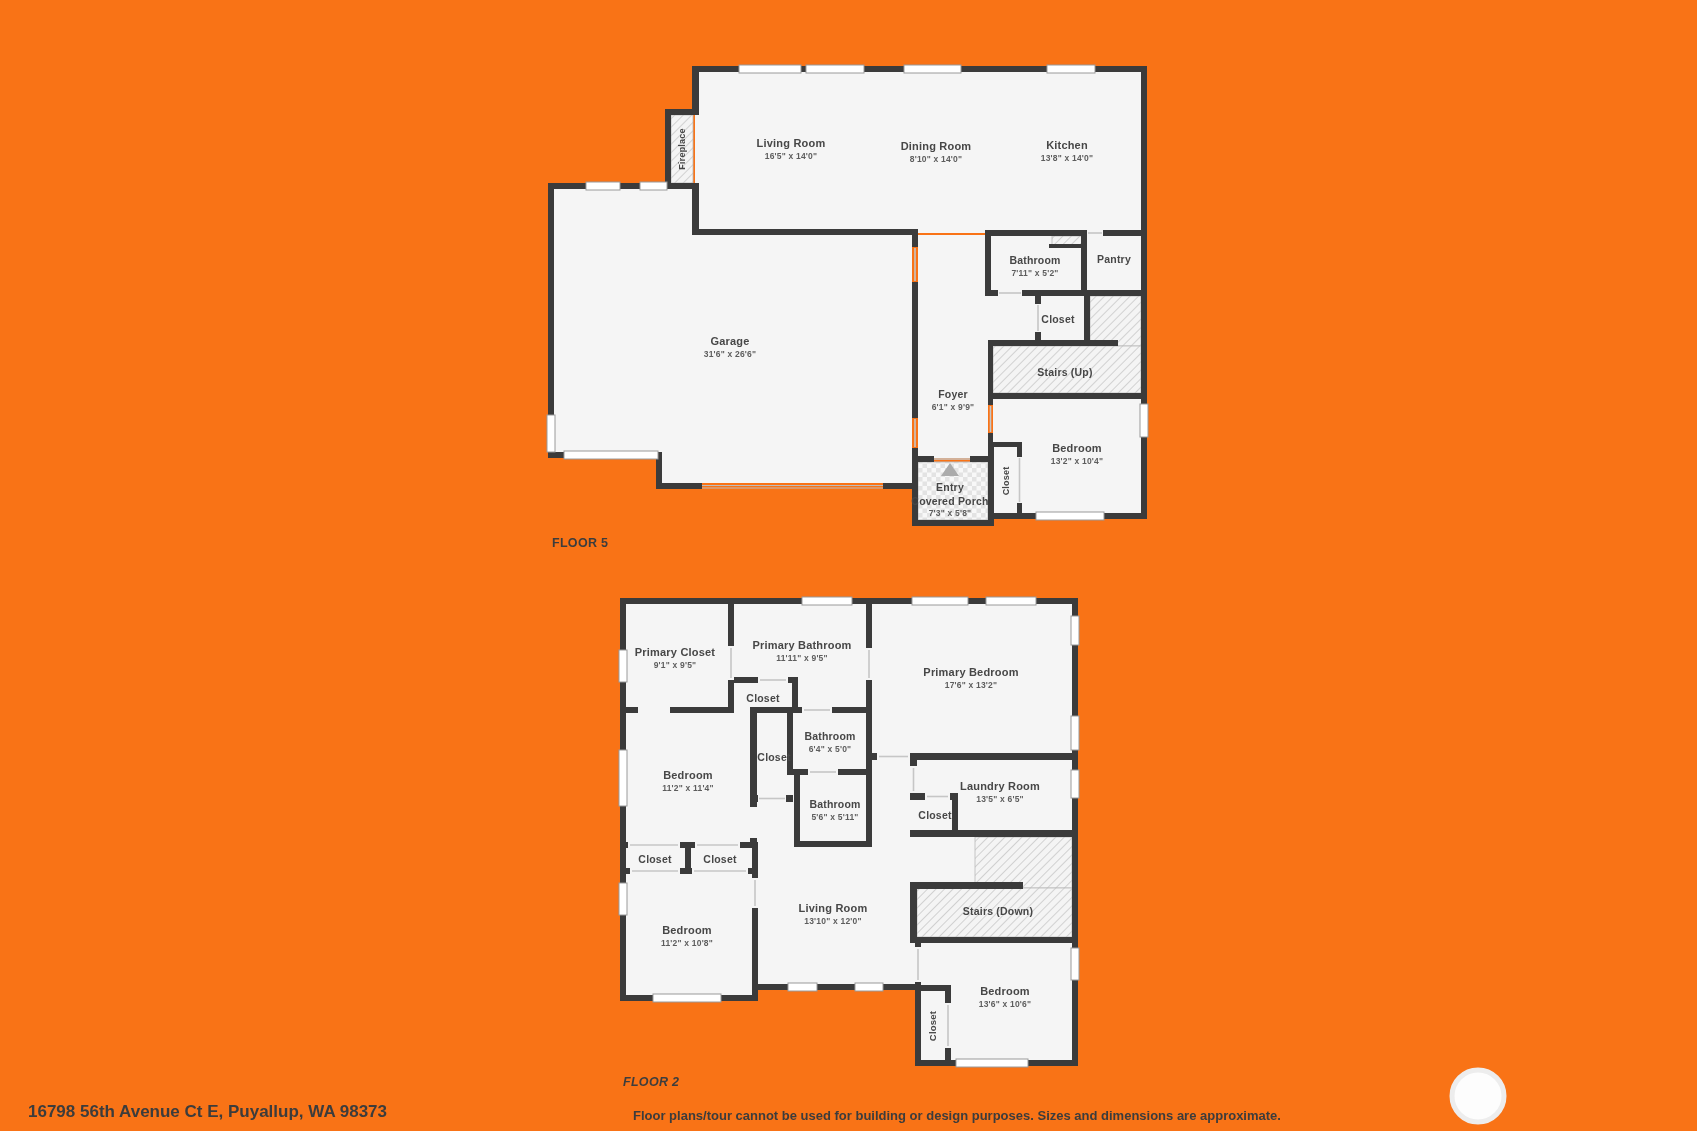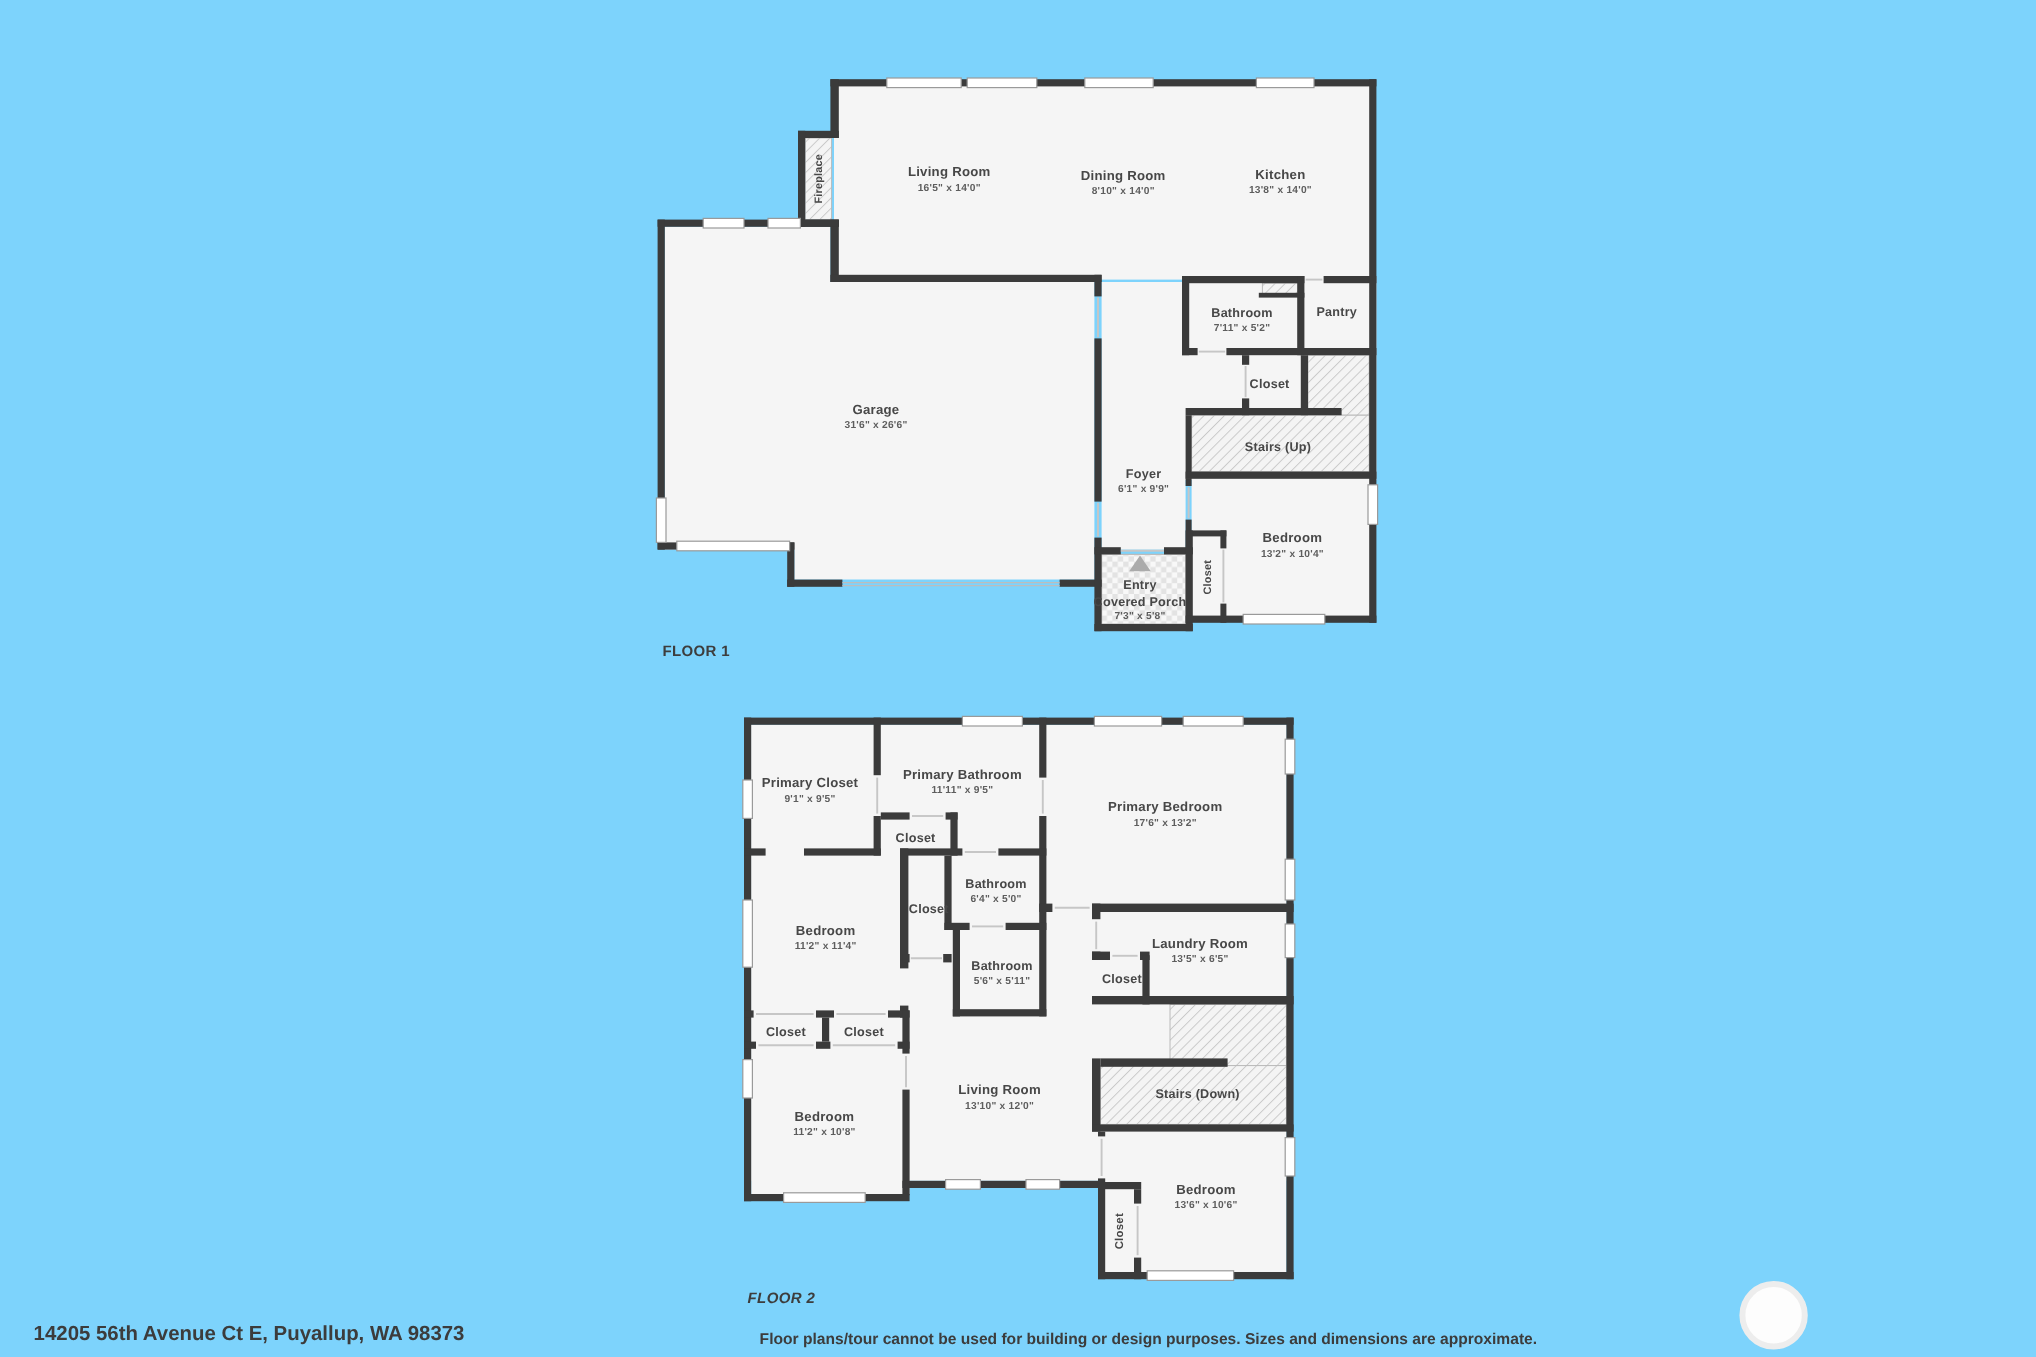--- a/index.html
+++ b/index.html
@@ -1,16 +1,16 @@
 <!DOCTYPE html>
 <html><head>
 <meta charset="utf-8">
 <style>
   html,body{margin:0;padding:0;background:#ffffff;}
-  .stage{position:relative;width:1697px;height:1131px;background:#7dd3fc;overflow:hidden;
+  .stage{position:relative;width:1697px;height:1131px;background:#f97316;overflow:hidden;
          font-family:"Liberation Sans",sans-serif;}
   svg{position:absolute;left:0;top:0;}
   .w{fill:#3b3b3b;}
   .rf{fill:#f5f5f5;}
   .win{fill:#ffffff;stroke:#9a9a9a;stroke-width:1;}
   .dl{stroke:#c6c6c6;stroke-width:1.6;fill:none;}
   .gd{stroke:#bdbdbd;stroke-width:1.2;fill:none;}
   .hatchbox{fill:url(#hat);stroke:#b9b9b9;stroke-width:.8;}
   .chkbox{fill:url(#chk);stroke:#bcbcbc;stroke-width:1;}
   text{text-anchor:middle;letter-spacing:.2px;}
@@ -280,18 +280,18 @@
       <text class="nm2" x="998" y="915">Stairs (Down)</text>
       <text class="nm" x="1005" y="995">Bedroom</text>
       <text class="dm" x="1005" y="1007">13'6" x 10'6"</text>
       <text class="vt2" transform="rotate(-90 933 1026)" x="933" y="1029">Closet</text>
     </g>
   </g>
 
   <circle cx="1478" cy="1096" r="26" fill="#fdfdfd" stroke="#ededed" stroke-width="5"></circle>
 </svg>
 
-<div class="flab" style="left:552px;top:536px;">FLOOR 1</div>
+<div class="flab" style="left:552px;top:536px;">FLOOR 5</div>
 <div class="flab" style="left:623px;top:1075px;font-style:italic;">FLOOR 2</div>
-<div class="addr">14205 56th Avenue Ct E, Puyallup, WA 98373</div>
+<div class="addr">16798 56th Avenue Ct E, Puyallup, WA 98373</div>
 <div class="disc">Floor plans/tour cannot be used for building or design purposes. Sizes and dimensions are approximate.</div>
 
 </div>
 
 </body></html>

